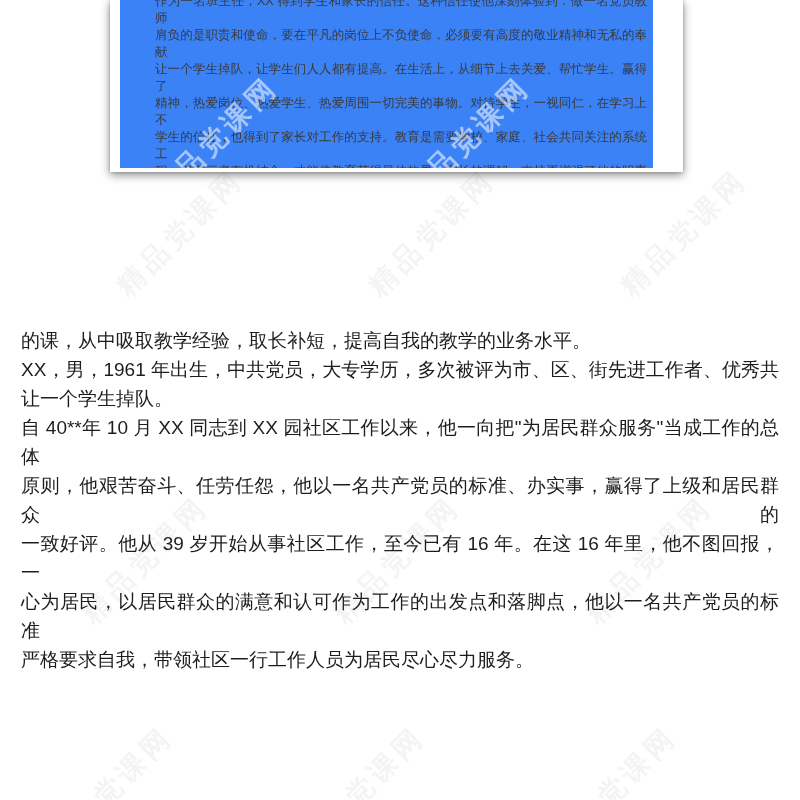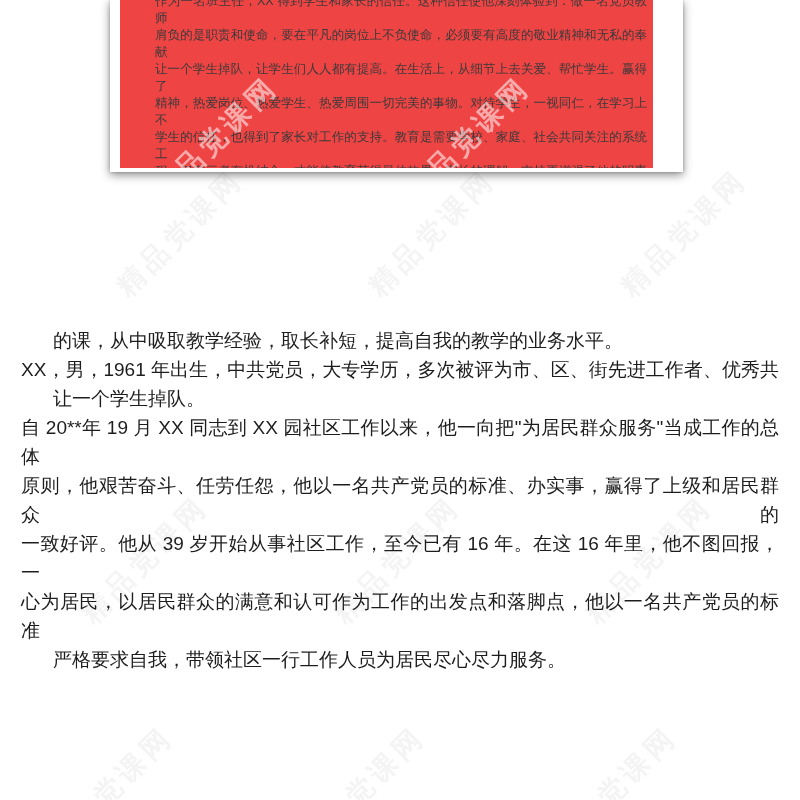--- a/index.html
+++ b/index.html
@@ -34,21 +34,21 @@
     left: 110px; top: 0;
     width: 573px; height: 172px;
     background: #ffffff;
     box-shadow: 0 3px 9px rgba(0,0,0,0.45), 0 0 3px rgba(0,0,0,0.22);
     z-index: 2;
     overflow: hidden;
   }
   .preview-scan {
     position: absolute;
     left: 10px; top: 0; right: 30px; height: 168px;
-    background: #ef4444;
+    background: #3b82f6;
     overflow: hidden;
   }
   .preview-text {
     margin: -7px 0 0 35px;
     width: 492px;
     font-size: 12.5px;
     line-height: 17px;
     color: #3a3a3a;
     word-break: break-all;
   }
@@ -67,21 +67,20 @@
     color: #1d1d1d;
     z-index: 2;
     word-break: break-all;
   }
   .doc-body .line {
     text-align: justify;
     text-align-last: justify;
   }
   .doc-body .line.end {
     text-align-last: left;
-    margin-left: 32px;
   }
 </style>
 </head>
 <body>
 
 <div class="wm-layer">
     <span class="wm" style="left: 180px; top: 233px;">精品党课网</span>
     <span class="wm" style="left: 432px; top: 233px;">精品党课网</span>
     <span class="wm" style="left: 684px; top: 233px;">精品党课网</span>
     <span class="wm" style="left: 145px; top: 560px;">精品党课网</span>
@@ -112,19 +111,19 @@
     <div class="para">
       <div class="line end">的课，从中吸取教学经验，取长补短，提高自我的教学的业务水平。</div>
     </div>
     <div class="para">
     </div>
     <div class="para">
       <div class="line">XX，男，1961 年出生，中共党员，大专学历，多次被评为市、区、街先进工作者、优秀共</div>
       <div class="line end">让一个学生掉队。</div>
     </div>
     <div class="para">
-      <div class="line">自 20**年 19 月 XX 同志到 XX 园社区工作以来，他一向把"为居民群众服务"当成工作的总体</div>
+      <div class="line">自 40**年 10 月 XX 同志到 XX 园社区工作以来，他一向把"为居民群众服务"当成工作的总体</div>
       <div class="line">原则，他艰苦奋斗、任劳任怨，他以一名共产党员的标准、办实事，赢得了上级和居民群众的</div>
       <div class="line">一致好评。他从 39 岁开始从事社区工作，至今已有 16 年。在这 16 年里，他不图回报，一</div>
       <div class="line">心为居民，以居民群众的满意和认可作为工作的出发点和落脚点，他以一名共产党员的标准</div>
       <div class="line end">严格要求自我，带领社区一行工作人员为居民尽心尽力服务。</div>
     </div>
   </div>
 
 </body></html>

